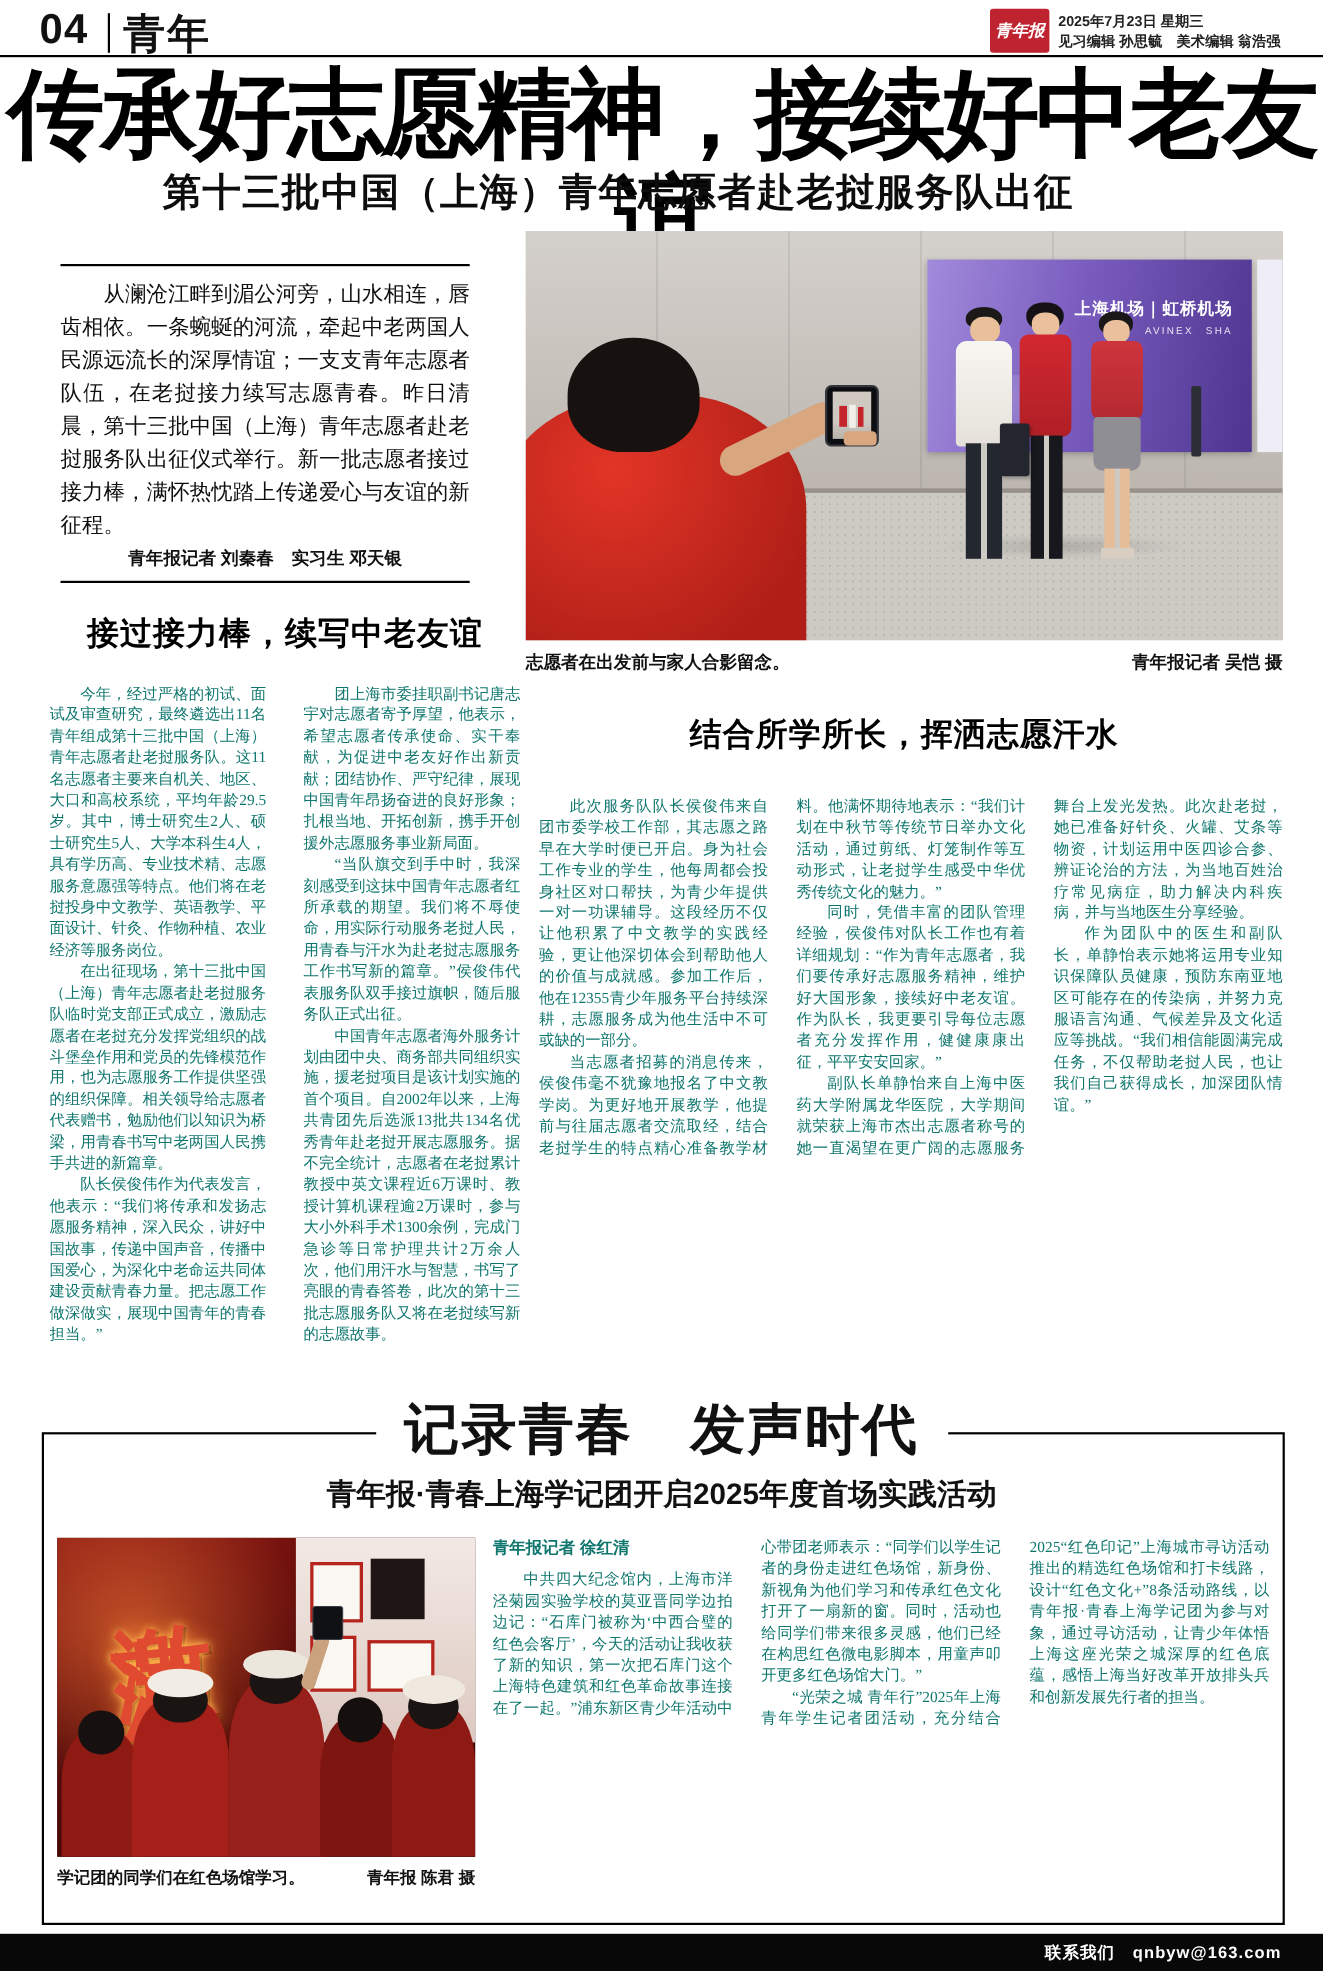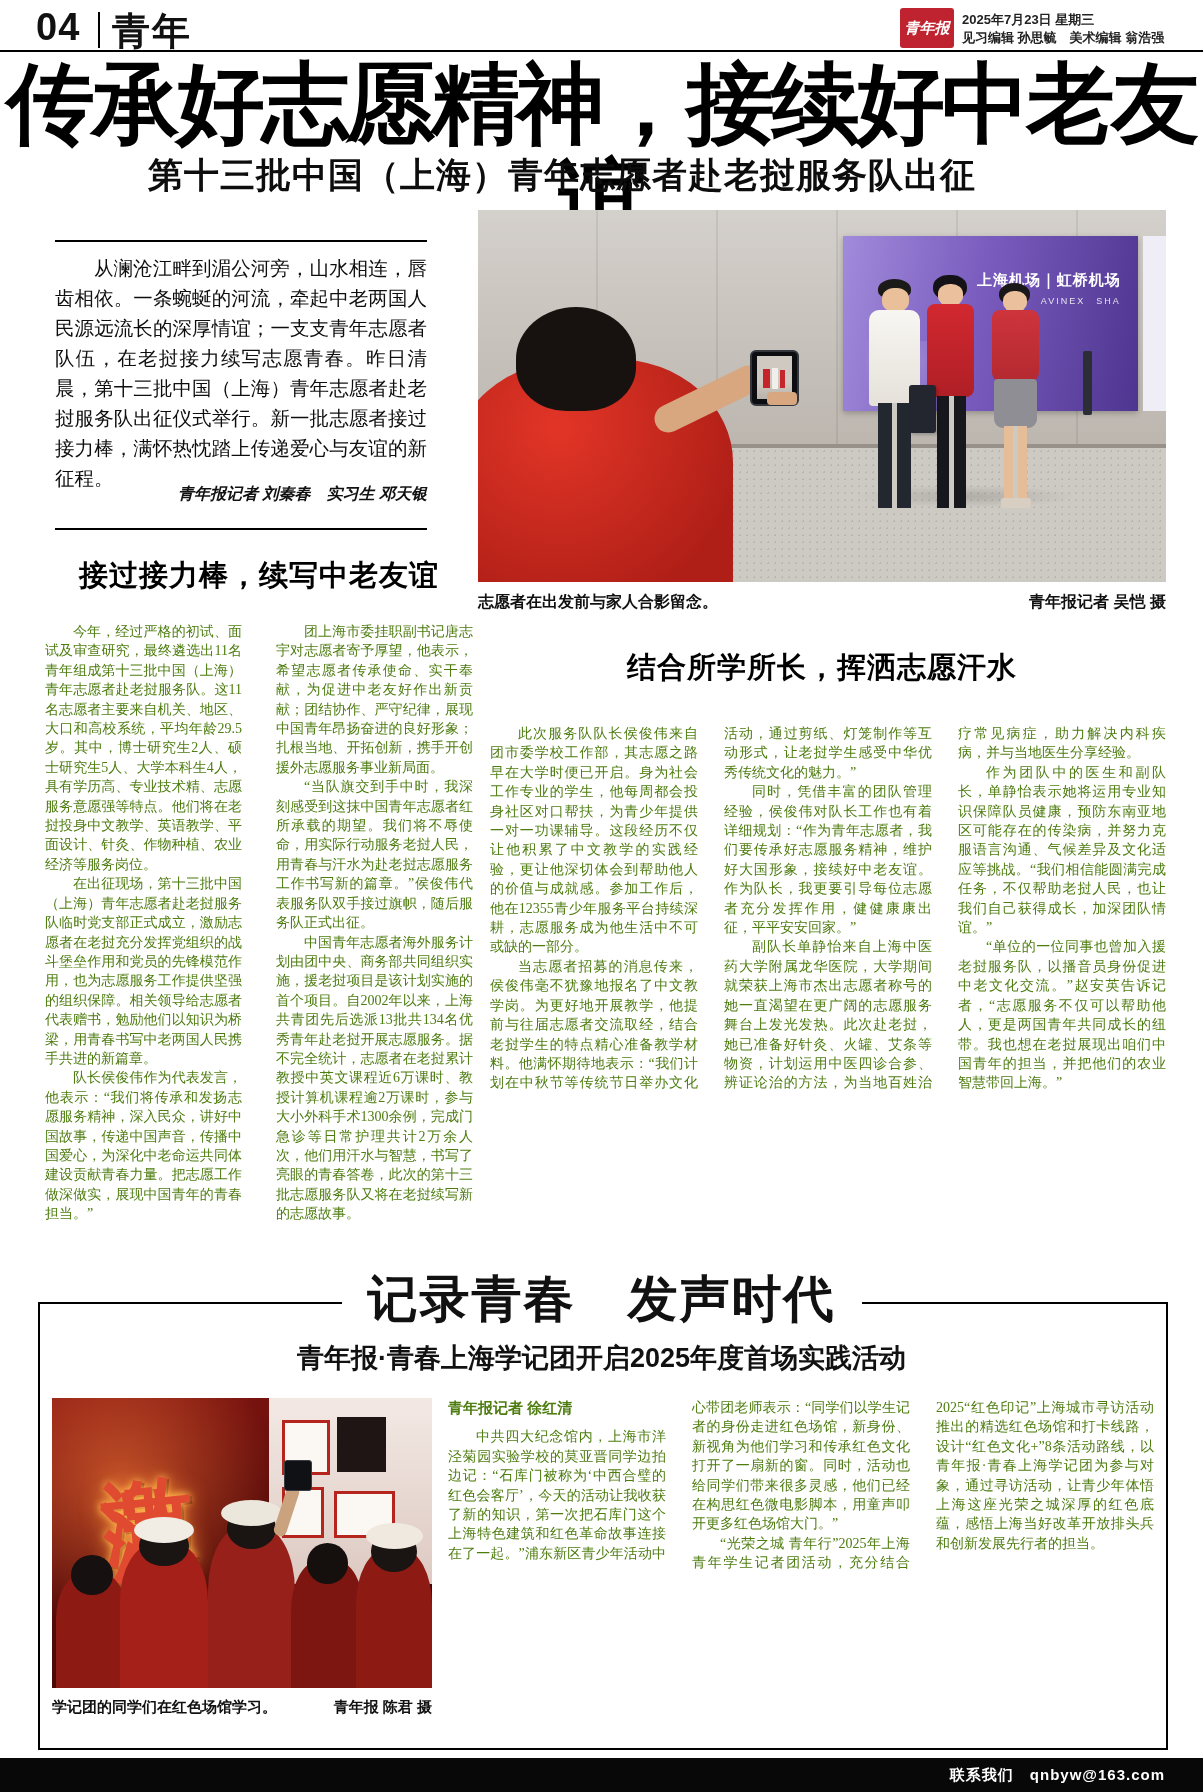--- a/index.html
+++ b/index.html
@@ -21,26 +21,26 @@
   .headline{left:0;top:56px;width:1203px;text-align:center;font-size:88px;line-height:96px;
             font-weight:900;letter-spacing:-3px;color:#000;}
   .subheadline{left:0;top:154px;width:1060px;text-align:center;font-size:35px;line-height:42px;
             font-weight:700;letter-spacing:1px;color:#0d0d0d;margin-left:32px;}
 
   
   .rule{background:#000;height:2px;}
   .intro{left:55px;top:254px;width:372px;font-family:"Liberation Serif",serif;
          font-size:19.5px;line-height:30px;text-align:justify;color:#0e0e0e;}
   .intro p{margin:0;text-indent:2em;}
-  .byline1{left:55px;top:484px;width:372px;text-align:right;font-size:16px;font-weight:700;font-style:italic;}
+  .byline1{left:55px;top:498px;width:372px;text-align:center;font-size:16px;font-weight:700;}
 
   .art-title{font-family:"Liberation Serif",serif;font-weight:700;font-size:29px;
              letter-spacing:1px;text-align:center;color:#000;}
   .cols{font-family:"Liberation Serif",serif;font-size:14px;line-height:19.4px;
-        text-align:justify;overflow:hidden;color:#4d7c0f;}
+        text-align:justify;overflow:hidden;color:#0f766e;}
   .cols p{margin:0;text-indent:2em;}
   .a1-body{left:45px;top:622px;width:428px;height:614px;column-count:2;column-gap:34px;}
   .a2-body{left:490px;top:724px;width:676px;height:514px;column-count:3;column-gap:26px;}
 
   
   .photo1{left:478px;top:210px;width:688px;height:372px;background:#b9b4ae;overflow:hidden;}
   .cap-row{display:flex;justify-content:space-between;font-size:16px;font-weight:700;}
   .cap1{left:478px;top:592px;width:688px;}
   .a2-title{left:478px;top:648px;width:688px;}
 
@@ -155,21 +155,20 @@
     <span>青年报记者 吴恺 摄</span>
   </div>
 
   <div class="abs art-title a2-title">结合所学所长，挥洒志愿汗水</div>
   <div class="abs cols a2-body">
     <p>此次服务队队长侯俊伟来自团市委学校工作部，其志愿之路早在大学时便已开启。身为社会工作专业的学生，他每周都会投身社区对口帮扶，为青少年提供一对一功课辅导。这段经历不仅让他积累了中文教学的实践经验，更让他深切体会到帮助他人的价值与成就感。参加工作后，他在12355青少年服务平台持续深耕，志愿服务成为他生活中不可或缺的一部分。</p>
     <p>当志愿者招募的消息传来，侯俊伟毫不犹豫地报名了中文教学岗。为更好地开展教学，他提前与往届志愿者交流取经，结合老挝学生的特点精心准备教学材料。他满怀期待地表示：“我们计划在中秋节等传统节日举办文化活动，通过剪纸、灯笼制作等互动形式，让老挝学生感受中华优秀传统文化的魅力。”</p>
     <p>同时，凭借丰富的团队管理经验，侯俊伟对队长工作也有着详细规划：“作为青年志愿者，我们要传承好志愿服务精神，维护好大国形象，接续好中老友谊。作为队长，我更要引导每位志愿者充分发挥作用，健健康康出征，平平安安回家。”</p>
     <p>副队长单静怡来自上海中医药大学附属龙华医院，大学期间就荣获上海市杰出志愿者称号的她一直渴望在更广阔的志愿服务舞台上发光发热。此次赴老挝，她已准备好针灸、火罐、艾条等物资，计划运用中医四诊合参、辨证论治的方法，为当地百姓治疗常见病症，助力解决内科疾病，并与当地医生分享经验。</p>
     <p>作为团队中的医生和副队长，单静怡表示她将运用专业知识保障队员健康，预防东南亚地区可能存在的传染病，并努力克服语言沟通、气候差异及文化适应等挑战。“我们相信能圆满完成任务，不仅帮助老挝人民，也让我们自己获得成长，加深团队情谊。”</p>
-    <p>“单位的一位同事也曾加入援老挝服务队，以播音员身份促进中老文化交流。”赵安英告诉记者，“志愿服务不仅可以帮助他人，更是两国青年共同成长的纽带。我也想在老挝展现出咱们中国青年的担当，并把他们的农业智慧带回上海。”</p>
   </div>
 
   <div class="abs box"></div>
   <div class="abs a3-title"><span>记录青春　发声时代</span></div>
   <div class="abs a3-sub">青年报·青春上海学记团开启2025年度首场实践活动</div>
 
   <div class="abs photo2">
     <div style="position:absolute;left:0;top:0;width:100%;height:100%;background:linear-gradient(160deg,#8a1712 0%,#5a0c0a 45%,#2e0505 100%);"></div>
     <div style="position:absolute;left:0;top:0;width:60%;height:80%;background:radial-gradient(circle at 30% 35%,rgba(255,130,60,.55),transparent 70%);"></div>
     <div class="wallchars">激荡</div>

